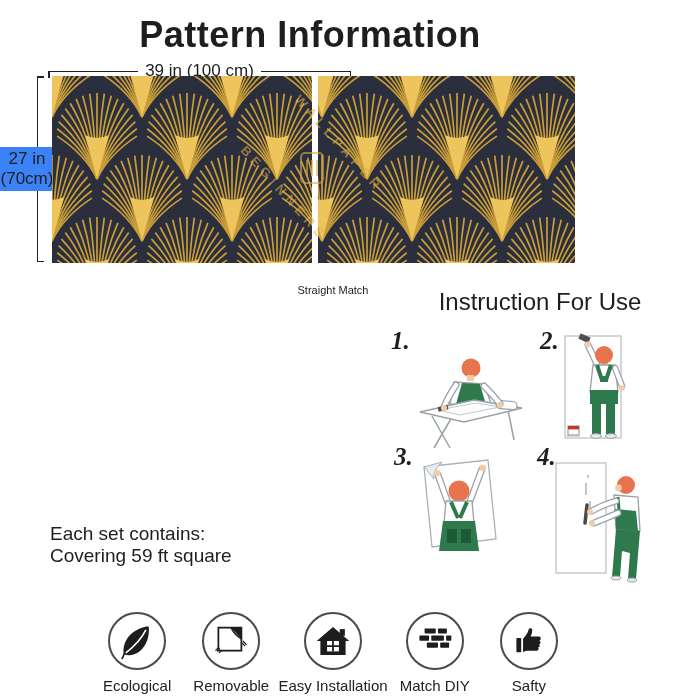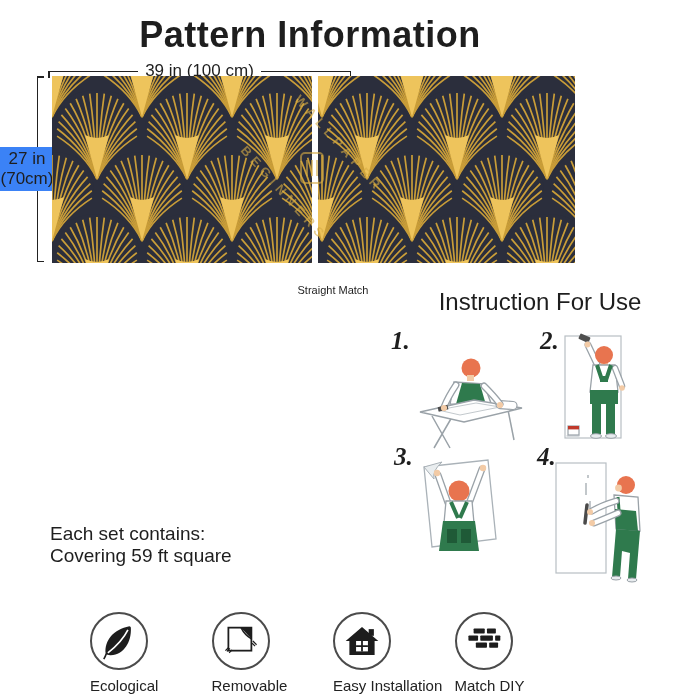--- a/index.html
+++ b/index.html
@@ -25,21 +25,21 @@
   .dim-left .dim-label{position:absolute;left:-38px;top:50%;transform:translateY(-50%);width:54px;
     text-align:center;background:#3b82f6;font-size:17px;line-height:20px;padding:2px 0;}
   .match-label{left:238px;top:267px;width:190px;text-align:center;font-size:11px;margin-top:17px;}
   
   .instr-heading{left:400px;top:288px;width:280px;text-align:center;font-size:24px;}
   .step-num{font-family:"Liberation Serif", serif;font-style:italic;font-weight:bold;font-size:25px;}
   
   .set-info{left:50px;top:523px;font-size:19px;line-height:22px;}
   
   .features{left:90px;top:612px;width:486px;display:flex;}
-  .feature{flex:1;display:flex;flex-direction:column;}
+  .feature{flex:1;display:flex;flex-direction:column;align-items:center;}
   .feature .ring{width:58px;height:58px;border-radius:50%;border:2px solid #4b4b4b;background:#fff;
     display:flex;align-items:center;justify-content:center;box-sizing:border-box;}
   .feature .flabel{margin-top:7px;font-size:15px;color:#222;white-space:nowrap;}
 </style>
 </head>
 <body>
 
 <div class="abs page-title">Pattern Information</div>
 
 <div class="abs dim-top">
@@ -279,14 +279,23 @@
           <rect x="26" y="23.5" width="17" height="7" rx="1"></rect>
           <rect x="46" y="23.5" width="7" height="7" rx="1"></rect>
           <rect x="20" y="33" width="15" height="7" rx="1"></rect>
           <rect x="38" y="33" width="12" height="7" rx="1"></rect>
         </g>
       </svg>
     </div>
     <div class="flabel">Match DIY</div>
   </div>
 
+  <div class="feature">
+    <div class="ring">
+      <svg width="46" height="46" viewBox="0 0 62 62">
+        <rect x="14" y="27" width="6.5" height="19" rx="1" fill="#1d1d1d"></rect>
+        <path d="M23,46 L23,29 C23,27.3 24.2,26.3 25.6,24.8 C28.2,22.1 29.7,18.2 30.7,15.2 C31.5,12.8 35.4,13.2 35.4,16.3 C35.4,19.4 34.3,22.5 33.2,25 L44.5,25 C47.6,25 47.6,30 44.8,30.5 C47.4,31.3 46.9,35.1 44.3,35.4 C46.3,36.4 45.8,39.7 43.2,39.9 C44.8,41.1 44,44 41.6,44 L28.5,44 C26.4,44 24.3,45 23,46 Z" fill="#1d1d1d"></path>
+      </svg>
+    </div>
+    <div class="flabel">Safty</div>
+  </div>
 
 </div>
 
 </body></html>

